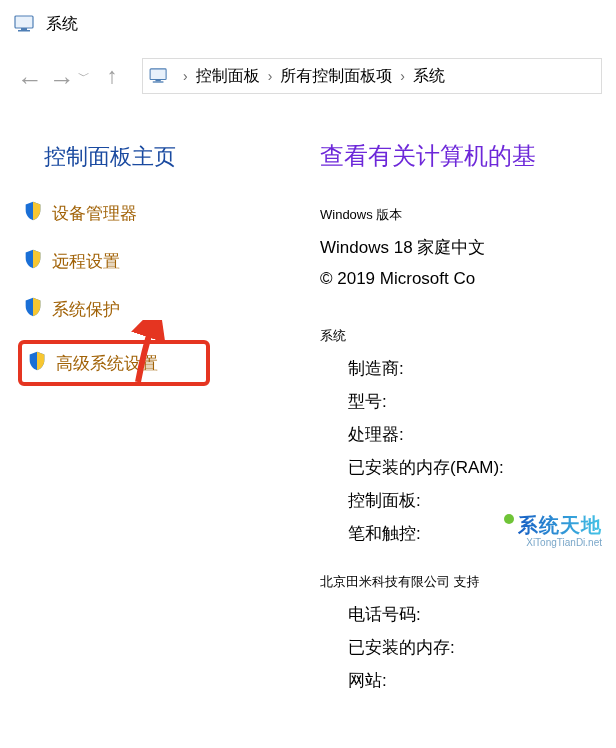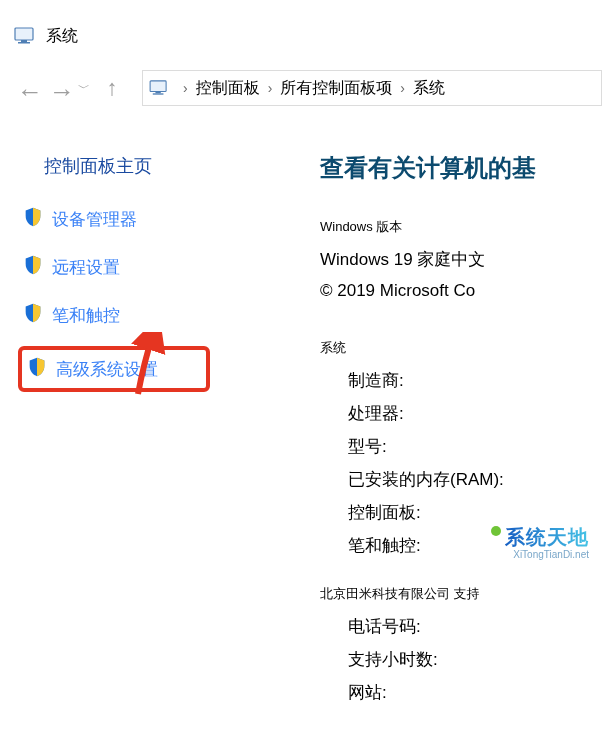--- a/index.html
+++ b/index.html
@@ -12,21 +12,20 @@
     color: #000;
     background: #fff;
     overflow: hidden;
     position: relative;
   }
   .window {
     width: 616px;
     height: 556px;
     position: relative;
     box-sizing: border-box;
-    margin-top: 12px;
   }
   
   .titlebar {
     display: flex;
     align-items: center;
     padding: 8px 14px 0 14px;
     height: 32px;
   }
   .titlebar .sys-icon svg { display: block; }
   .titlebar .title {
@@ -79,31 +78,31 @@
     margin-top: 18px;
   }
   .sidebar {
     width: 210px;
     flex: none;
     padding-left: 18px;
     box-sizing: border-box;
   }
   .sidebar-title {
     color: #1a4aa0;
-    font-size: 18px;
+    font-size: 22px;
     margin: 22px 0 24px 26px;
   }
   .side-item {
     display: flex;
     align-items: center;
     margin: 0 0 14px 0;
     padding: 4px 4px;
   }
   .side-item .label {
-    color: #3b82f6;
+    color: #a16207;
     font-size: 17px;
     margin-left: 8px;
   }
   .side-item.highlight {
     border: 4px solid #e53521;
     border-radius: 6px;
     padding: 6px 6px 6px 4px;
     margin-top: 2px;
   }
   .shield { width: 22px; height: 22px; }
@@ -115,42 +114,42 @@
     pointer-events: none;
   }
   
   .main {
     flex: 1;
     padding-left: 110px;
     box-sizing: border-box;
     overflow: hidden;
   }
   .main h1 {
-    color: #0c4a6e;
-    font-weight: 700;
+    color: #6d28d9;
+    font-weight: 400;
     font-size: 24px;
     margin: 20px 0 34px 0;
     white-space: nowrap;
   }
   .section-label {
     font-size: 13px;
     margin-bottom: 12px;
   }
   .indent1 { margin-left: 28px; white-space: nowrap; }
   .indent2 { margin-left: 28px; }
   .row {
     font-size: 17px;
     margin: 10px 0;
     white-space: nowrap;
   }
   .section-gap { height: 28px; }
   
   .watermark {
     position: absolute;
-    right: 23px;
+    right: 10px;
     bottom: 6px;
     padding: 2px 4px;
     background: rgba(255,255,255,0.4);
   }
   .watermark .line1 {
     font-size: 20px;
     font-weight: 700;
     background: linear-gradient(90deg,#1760c4,#46c4e6);
     -webkit-background-clip: text;
     background-clip: text;
@@ -235,59 +234,59 @@
         <span class="label">远程设置</span>
       </div>
 
       <div class="side-item">
         <span>
           <svg class="shield" viewBox="0 0 24 24">
             <path d="M12 2 L20 5 V11 C20 17 16 21 12 22 C8 21 4 17 4 11 V5 Z" fill="#1a6fd6"></path>
             <path d="M12 2 L20 5 V11 C20 17 16 21 12 22 V2 Z" fill="#f7c631"></path>
           </svg>
         </span>
-        <span class="label">笔和触控</span>
+        <span class="label">系统保护</span>
       </div>
 
       <div class="side-item highlight">
         <span>
           <svg class="shield" viewBox="0 0 24 24">
             <path d="M12 2 L20 5 V11 C20 17 16 21 12 22 C8 21 4 17 4 11 V5 Z" fill="#1a6fd6"></path>
             <path d="M12 2 L20 5 V11 C20 17 16 21 12 22 V2 Z" fill="#f7c631"></path>
           </svg>
         </span>
         <span class="label">高级系统设置</span>
       </div>
     </div>
 
     <div class="main">
       <h1>查看有关计算机的基</h1>
 
       <div class="section-label">Windows 版本</div>
-      <div class="row indent1">Windows 19 家庭中文</div>
+      <div class="row indent1">Windows 18 家庭中文</div>
       <div class="row indent1">© 2019 Microsoft Co</div>
 
       <div class="section-gap"></div>
 
       <div class="section-label">系统</div>
       <div class="indent2">
         <div class="row">制造商:</div>
+        <div class="row">型号:</div>
         <div class="row">处理器:</div>
-        <div class="row">型号:</div>
         <div class="row">已安装的内存(RAM):</div>
         <div class="row">控制面板:</div>
         <div class="row">笔和触控:</div>
       </div>
 
       <div class="section-gap" style="height:18px"></div>
 
       <div class="section-label">北京田米科技有限公司 支持</div>
       <div class="indent2">
         <div class="row">电话号码:</div>
-        <div class="row">支持小时数:</div>
+        <div class="row">已安装的内存:</div>
         <div class="row">网站:</div>
       </div>
     </div>
   </div>
 
   <div class="pointer">
     <svg width="60" height="70" viewBox="0 0 60 70">
       <defs>
         <marker id="ah" markerWidth="8" markerHeight="8" refX="2" refY="3" orient="auto">
           <path d="M0,0 L6,3 L0,6 Z" fill="#e53521"></path>

